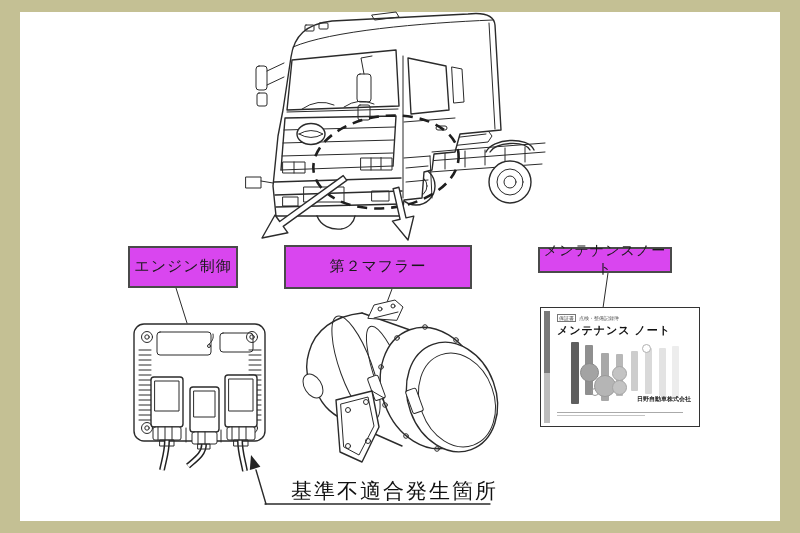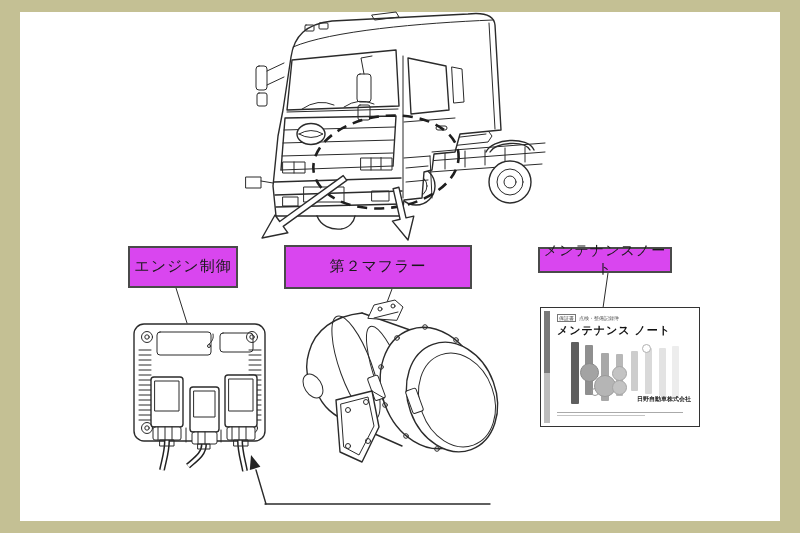--- a/index.html
+++ b/index.html
@@ -236,13 +236,14 @@
     <div class="bar" style="left:90px;top:43px;width:7px;height:40px;background:#cdcdcd"></div>
     <div class="bar" style="left:104px;top:40px;width:7px;height:46px;background:#d9d9d9"></div>
     <div class="dot" style="left:101px;top:36px;width:7px;height:7px;border:1px solid #b0b0b0;background:#fff"></div>
     <div class="bar" style="left:118px;top:40px;width:7px;height:48px;background:#e3e3e3"></div>
     <div class="bar" style="left:131px;top:38px;width:7px;height:52px;background:#ededed"></div>
     <div class="bk-company">日野自動車株式会社</div>
     <div class="bk-fineprint"></div>
     <div class="bk-fineprint2"></div>
   </div>
 
+  <div class="caption">基準不適合発生箇所</div>
 </div>
 
 </body></html>

